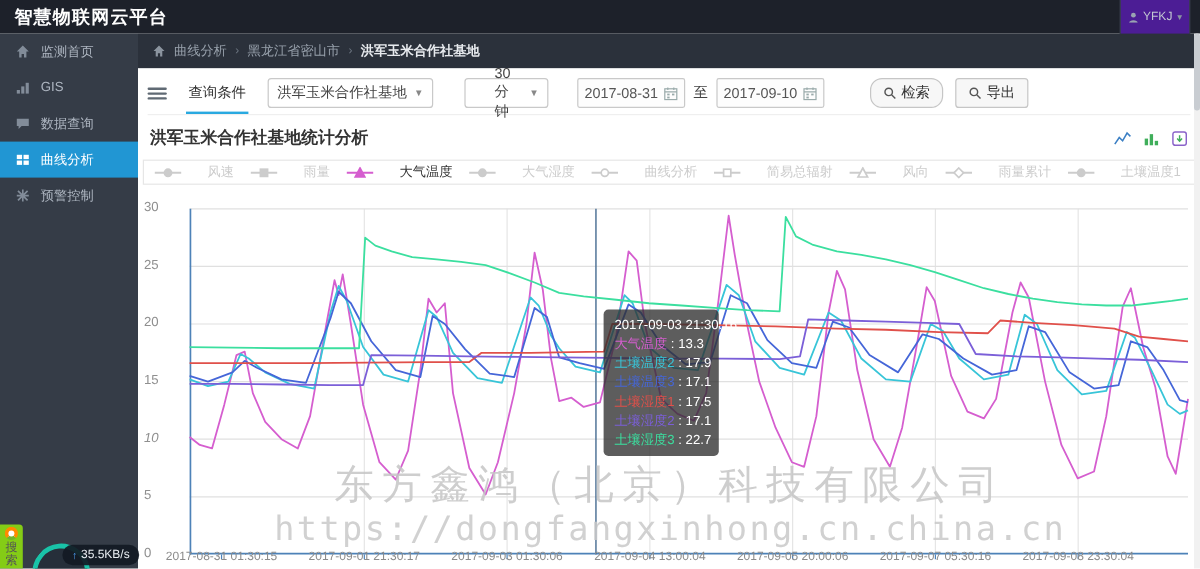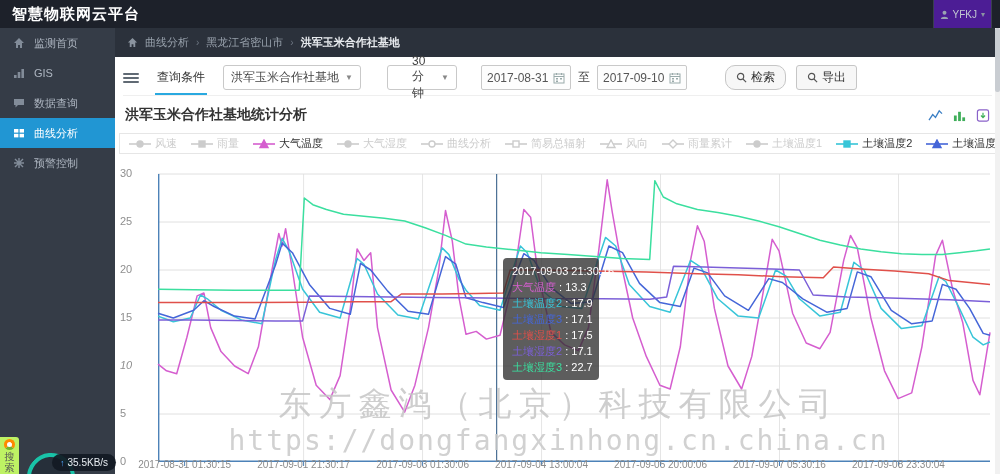--- a/index.html
+++ b/index.html
@@ -52,21 +52,21 @@
   #search-btn { margin-left:38px;border-radius:10px; }
   #export-btn { margin-left:10px; }
 
   #chart-head { display:flex; align-items:center; justify-content:space-between; margin:10px 10px 0 10px; }
   #chart-title { font-size:14px; font-weight:bold; color:#333; }
   #toolbox { display:flex; gap:9px; align-items:center; }
   #toolbox span { cursor:pointer; display:flex; }
 
   #legend-bar { display:flex; align-items:center; gap:13px; margin:9px 4px 0 4px; padding:3px 8px;
                 border:1px solid #e6e6e6; height:21px; overflow:hidden; white-space:nowrap; }
-  .lg-item { display:flex; align-items:center; gap:3px; font-size:11px; cursor:pointer; flex:0 0 auto; }
+  .lg-item { display:flex; align-items:center; gap:21px; font-size:11px; cursor:pointer; flex:0 0 auto; }
 
   
   #chart-wrap { position:relative; margin-left:5px; height:322px; width:877px; }
   #plot-svg { position:absolute; left:38px; top:20px; overflow:visible; }
   .ylab { position:absolute; width:32px; text-align:left; font-size:11px; color:#8f8f8f; }
   .xlab { position:absolute; top:305px; transform:translateX(-50%); font-size:10px; color:#8b8b8b; white-space:nowrap; }
 
   #wm1 { position:absolute; left:0; top:228px; width:100%; text-align:center; font-size:33px;
          color:#c6c6c6; opacity:.85; letter-spacing:7px; pointer-events:none; }
   #wm2 { position:absolute; left:0; top:270px; width:100%; text-align:center; font-size:28px;
@@ -75,21 +75,21 @@
   #tooltip { position:absolute; left:383px; top:104px; width:96px; background:rgba(48,48,48,.78);
              border-radius:4px; padding:5px 9px; color:#fff; font-size:11px; line-height:16px; pointer-events:none; }
   #tooltip .tt-time { white-space:nowrap; }
   .tt-row { display:flex; white-space:nowrap; }
   .tt-row .v { color:#fff; }
 
   
   #scrollbar { position:absolute; right:0; top:28px; bottom:0; width:5px; background:#f1f1f1; }
   #scroll-thumb { position:absolute; top:0; width:5px; height:64px; background:#c9cdd2; border-radius:2px; }
 
-  #search-tab { position:absolute; left:0; bottom:0; width:19px; height:37px; background:#bef264;
+  #search-tab { position:absolute; left:0; bottom:0; width:19px; height:37px; background:#84cc16;
                 border-radius:0 3px 0 0; z-index:60; text-align:center; overflow:hidden; cursor:pointer; }
   #search-logo { width:11px; height:11px; border:3px solid #ff8a00; border-bottom-color:#71b32c;
                  border-radius:50%; margin:2px auto 1px auto; background:#fff; }
   #search-tab .stext { font-size:10px; line-height:11px; color:#555; }
   #gauge { position:absolute; left:27px; bottom:-27px; width:48px; height:48px; border-radius:50%;
            background:#262f3a; border:4px solid #3a4350; border-top-color:#19c3a8; border-left-color:#19c3a8;
            transform:rotate(40deg); z-index:55; cursor:pointer; }
   #speed-pill { position:absolute; left:52px; bottom:3px; height:17px; border-radius:9px;
                 background:rgba(18,26,36,.92); display:flex; align-items:center; gap:3px;
                 padding:0 8px; z-index:56; cursor:pointer; }

